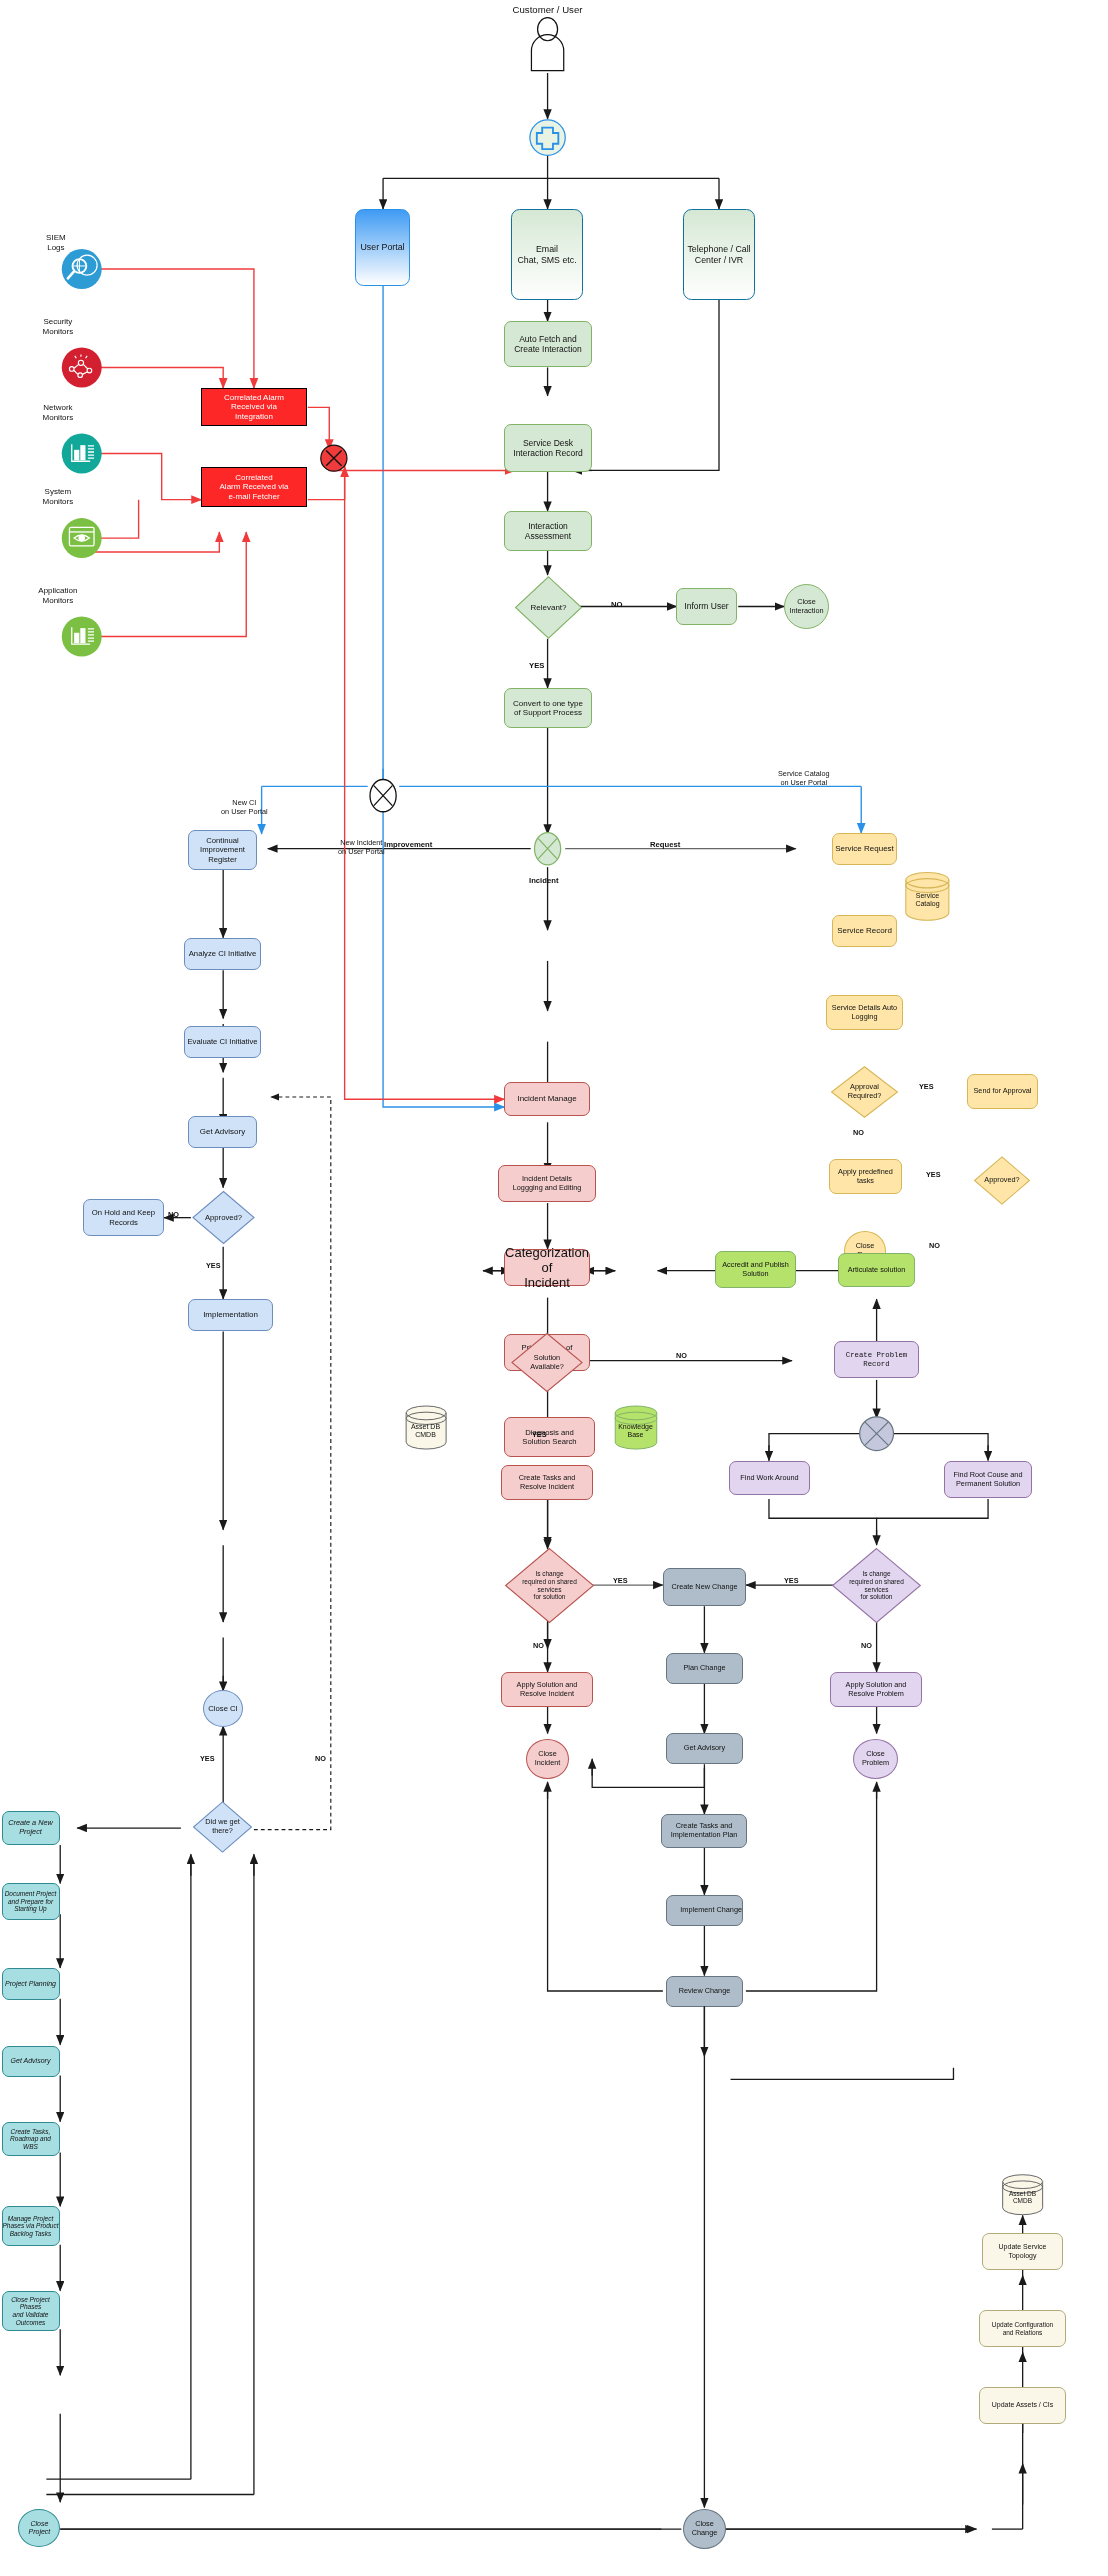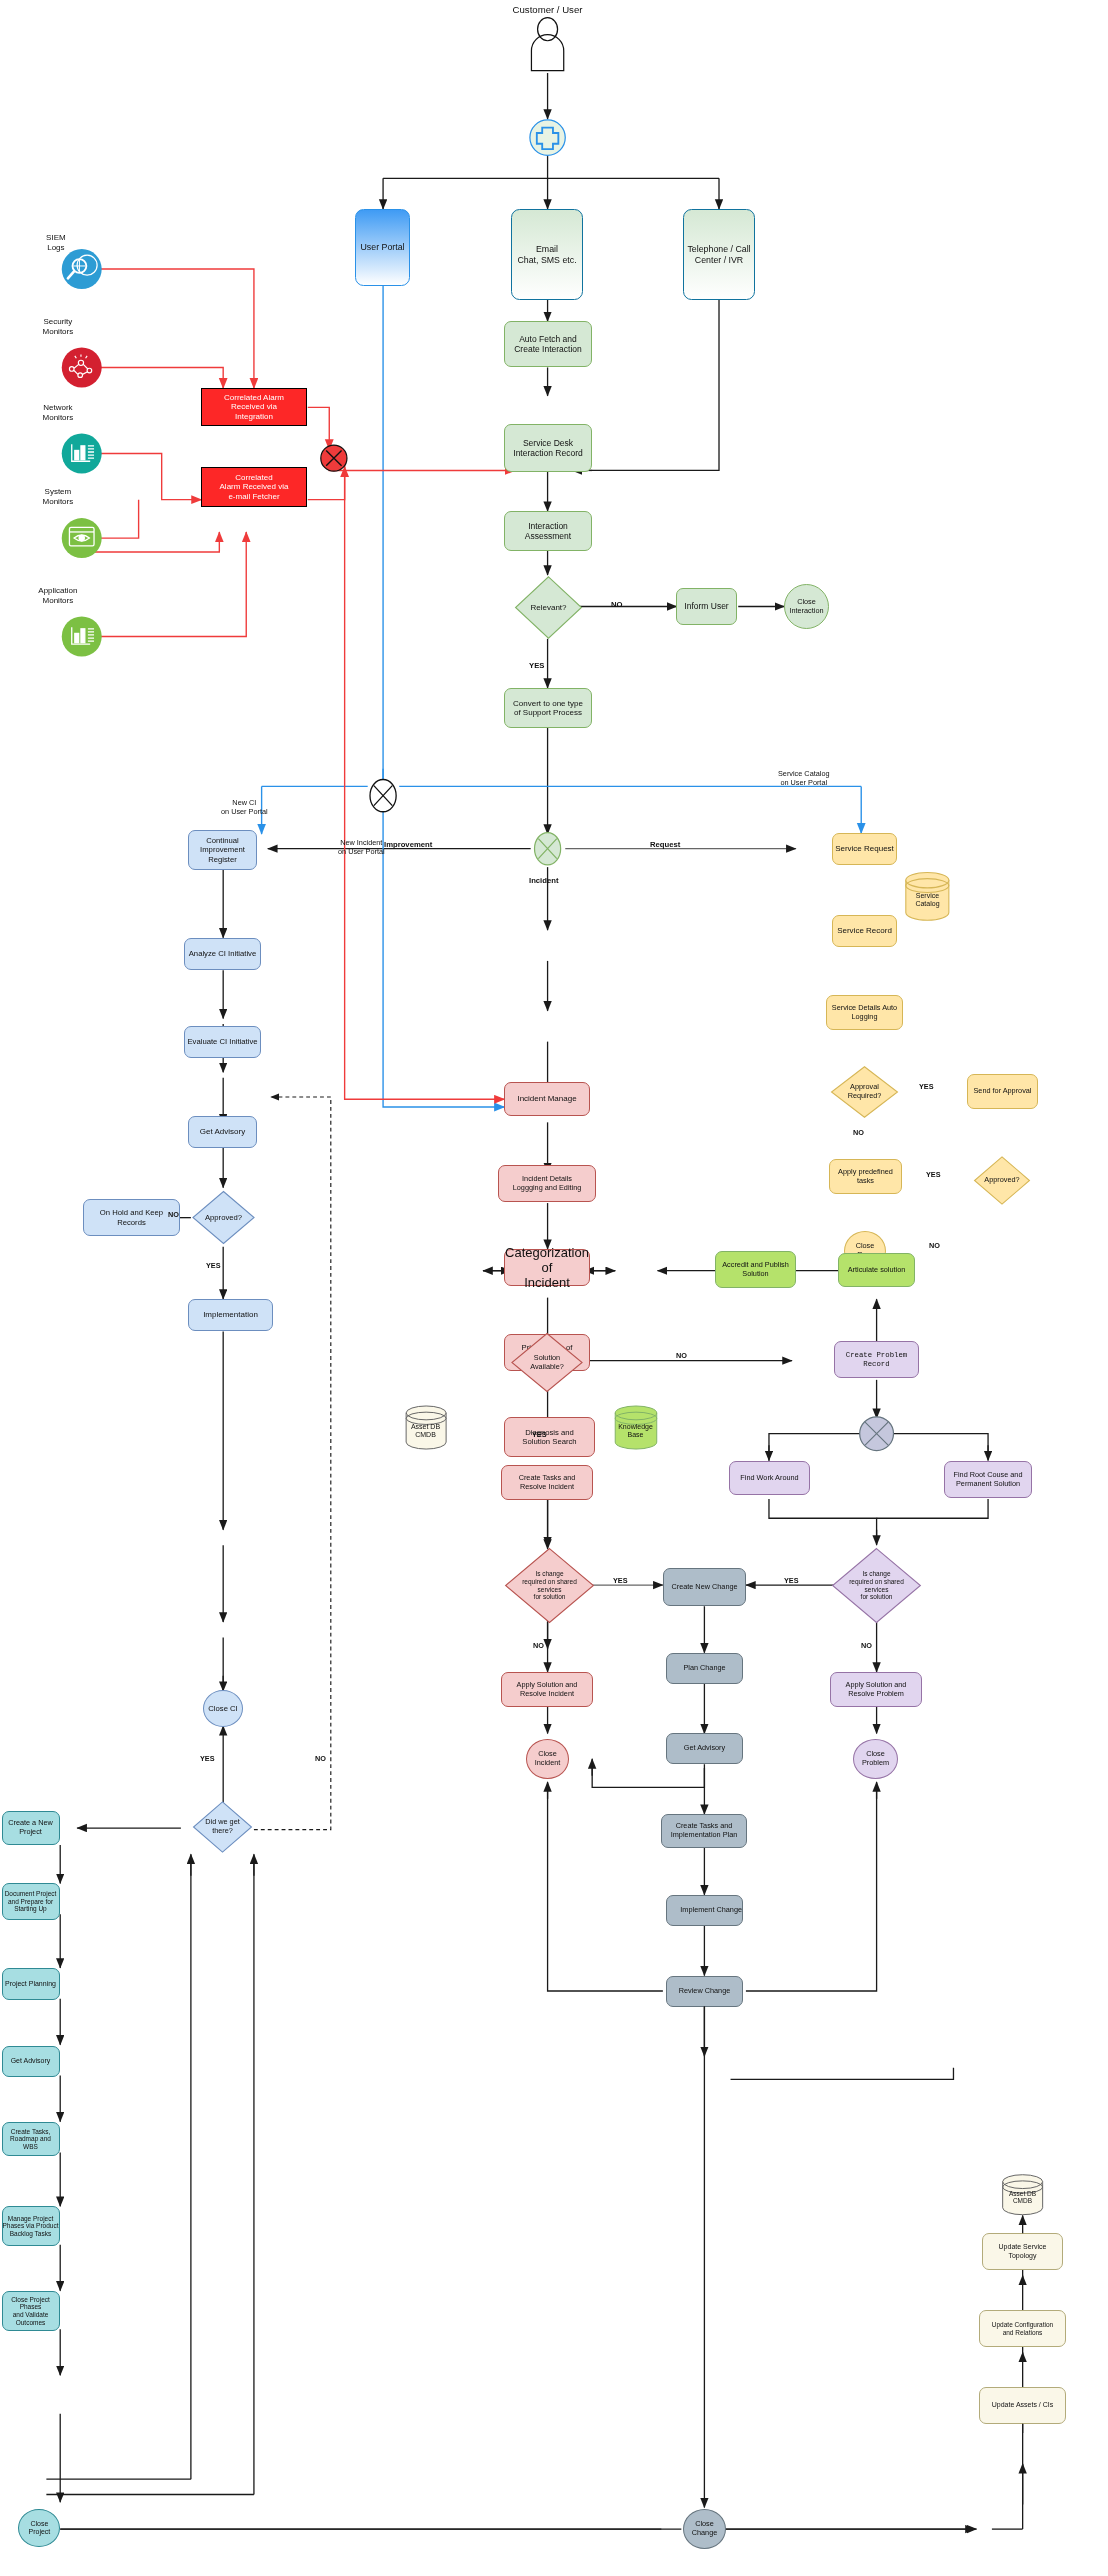--- a/index.html
+++ b/index.html
@@ -14,21 +14,21 @@
   
   .rr{border-radius:7px;border:1px solid #666;}
   .green{background:#d5e8d4;border-color:#82b366;}
   .greengrad{background:linear-gradient(180deg,#d5e8d4 0%,#ffffff 100%);border:1.5px solid #10739e;border-radius:8.5px;}
   .bluegrad{background:linear-gradient(180deg,#3f9bf4 0%,#ffffff 100%);border:1.5px solid #2a91e8;border-radius:8.5px;}
   .brightgreen{background:#b5e26b;border:1px solid #82b366;border-radius:7px;}
   .pink{background:#f5cdcd;border:1px solid #b85450;border-radius:7px;}
   .red{background:#fd2727;border:1.5px solid #000;color:#fff;}
   .yellow{background:#ffe6a8;border:1px solid #d6b656;border-radius:7px;}
   .blue{background:#cfe2f7;border:1px solid #6c8ebf;border-radius:7px;}
-  .teal{background:#a7dee2;border:1px solid #2f8a94;border-radius:7px;}
+  .teal{background:#a7dee2;border:1px solid #2f8a94;border-radius:7px;font-style:italic;}
   .purple{background:#e1d5ef;border:1px solid #9673a6;border-radius:7px;}
   .slate{background:#aebdc9;border:1px solid #66757f;border-radius:7px;}
   .cream{background:#faf7e8;border:1px solid #b3ab7a;border-radius:7px;}
   .circlenode{border-radius:50%;}
   .diamond .dtxt{position:relative;z-index:2;}
 </style>
 </head>
 <body>
 
 <div id="canvas">
@@ -398,21 +398,21 @@
 </div>
 <div class="node rr blue" style="left:188px;top:1116px;width:69px;height:32px;font-size:8px;">
   <span>Get Advisory</span>
 </div>
 <div class="node diamond" style="left:191px;top:1190px;width:65px;height:55px;font-size:7.7px;">
   <svg style="position:absolute;left:0;top:0;width:65px;height:55px;" viewBox="0 0 84 72" width="65" height="55">
     <polygon points="42,2 82,36 42,70 2,36" fill="#cfe2f7" stroke="#6c8ebf" stroke-width="1.4"></polygon>
   </svg>
   <span class="dtxt">Approved?</span>
 </div>
-<div class="node rr blue" style="left:83px;top:1199px;width:97px;height:37px;font-size:7.7px;white-space:pre-line;">
+<div class="node rr blue" style="left:83px;top:1199px;width:81px;height:37px;font-size:7.7px;white-space:pre-line;">
   <span>On Hold and Keep
 Records</span>
 </div>
 <div class="node rr blue" style="left:188px;top:1299px;width:85px;height:32px;font-size:8px;">
   <span>Implementation</span>
 </div>
 <div class="node blue circlenode" style="left:203px;top:1690px;width:40px;height:37px;font-size:7.7px;">
   <span>Close CI</span>
 </div>
 <div class="node diamond" style="left:192px;top:1800px;width:61px;height:54px;font-size:7.3px;white-space:pre-line;">

